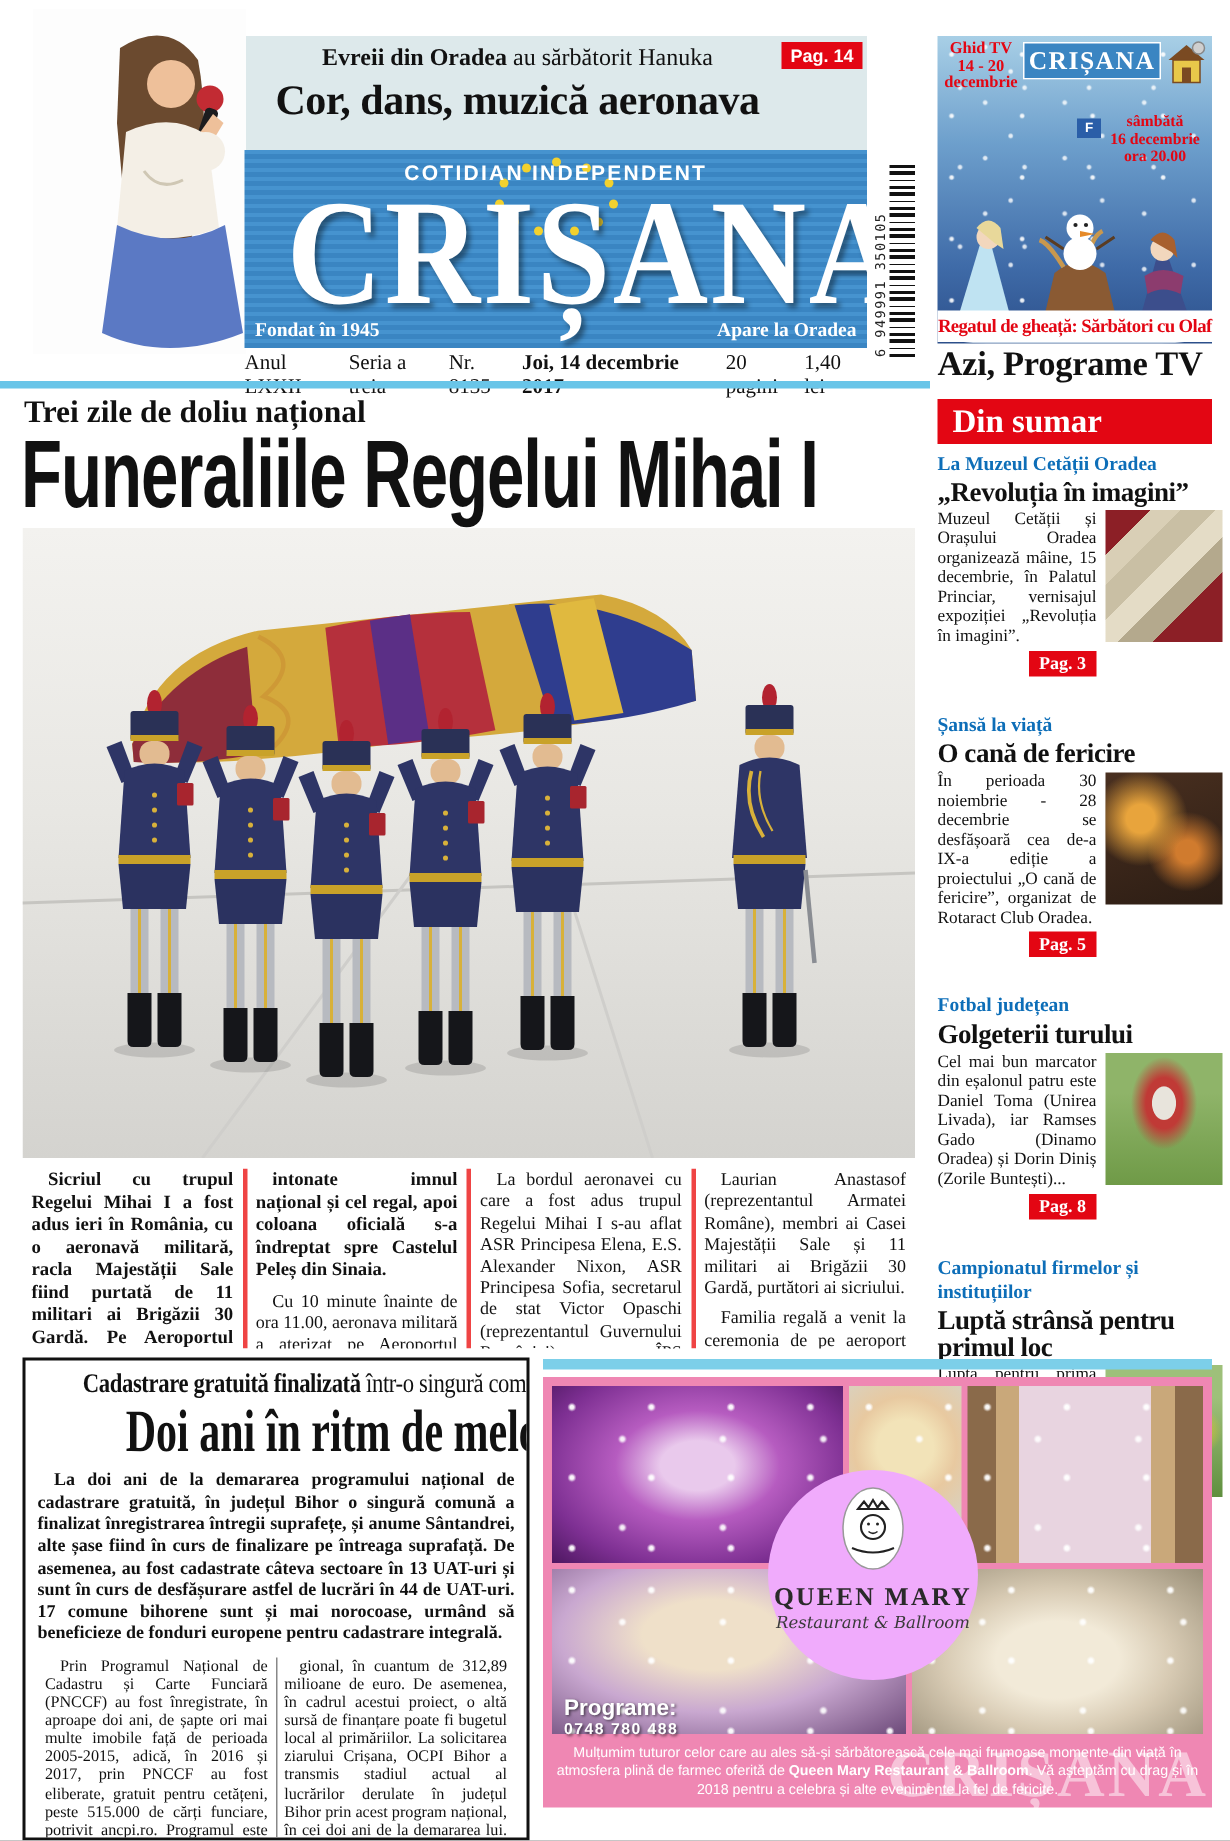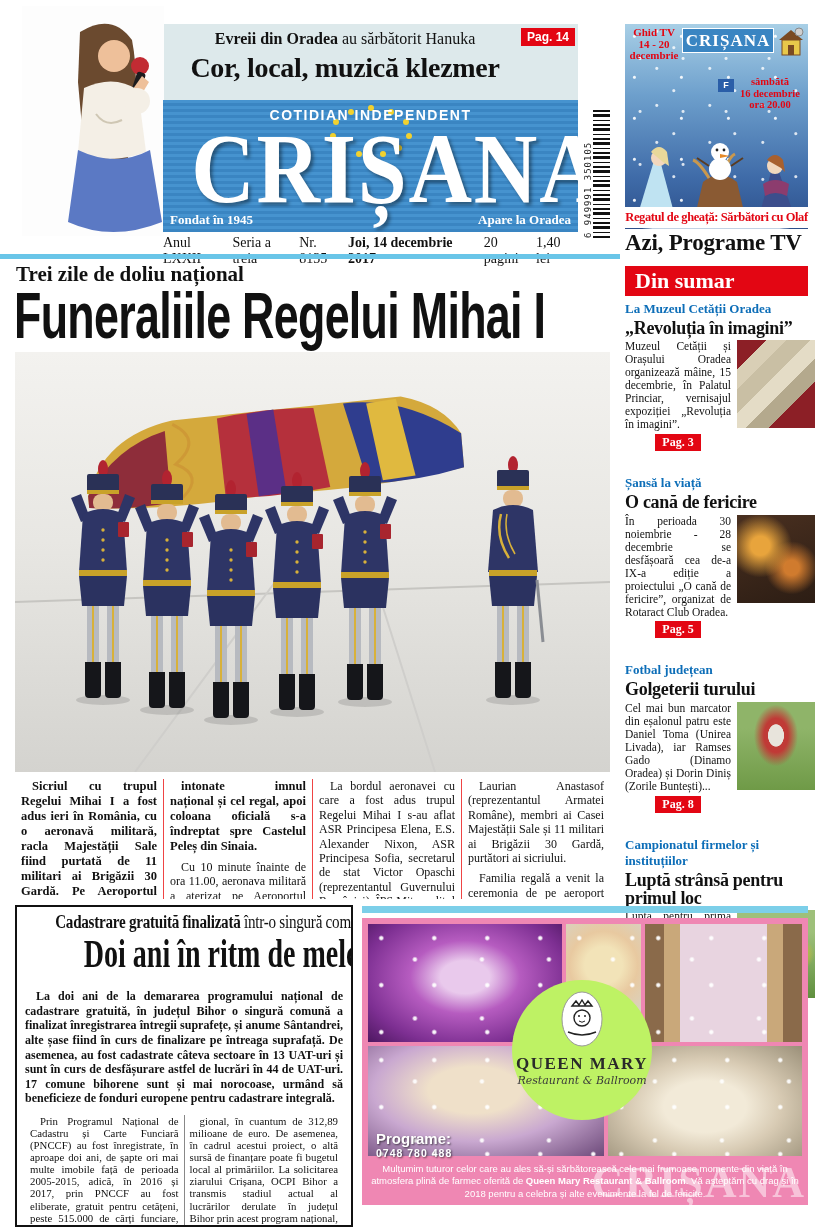--- a/index.html
+++ b/index.html
@@ -45,21 +45,21 @@
 
   
   .main-kicker{position:absolute;left:16px;top:262px;font-weight:700;font-size:21px;}
   .headline{position:absolute;left:14px;top:286px;width:600px;height:62px;overflow:visible;}
   .headline-inner{display:inline-block;font-family:"Liberation Sans",sans-serif;font-weight:700;
                   font-size:64px;line-height:.95;letter-spacing:-1px;white-space:nowrap;
                   transform:scaleX(.70);transform-origin:left top;}
   .main-photo{position:absolute;left:15px;top:352px;width:595px;height:420px;}
   .main-cols{position:absolute;left:15px;top:779px;width:595px;height:120px;display:flex;overflow:hidden;}
   .mcol{flex:1;padding:0 6px;font-size:12px;line-height:1.2;text-align:justify;}
-  .mcol + .mcol{border-left:1px solid #ef4444;}
+  .mcol + .mcol{border-left:3px solid #ef4444;}
   .mcol p{margin:0 0 6px;text-indent:11px;}
   .mcol .lead{font-weight:700;font-size:12.5px;}
 
   
   .tv-ad{position:absolute;left:625px;top:24px;width:183px;height:205px;overflow:hidden;
          background:linear-gradient(180deg,#a8cfe6 0%,#6d9fcc 35%,#3f6ba8 75%,#2c4f8a 100%);}
   .tv-ad .snow{position:absolute;inset:0;background-image:
       radial-gradient(circle at 20% 30%,rgba(255,255,255,.9) 1px,transparent 2px),
       radial-gradient(circle at 60% 20%,rgba(255,255,255,.8) 1px,transparent 2px),
       radial-gradient(circle at 80% 55%,rgba(255,255,255,.8) 1px,transparent 2px),
@@ -87,36 +87,36 @@
   
   .sidebar-items{position:absolute;left:625px;top:301px;width:190px;}
   .sb-item{margin-bottom:24px;min-height:120px;}
   .sb-kicker{color:#0d6eb8;font-weight:700;font-size:13px;}
   .sb-title{font-weight:700;font-size:18px;line-height:1.02;margin:2px 0 3px;letter-spacing:-0.3px;}
   .sb-row{display:flex;}
   .sb-body{flex:1;font-size:11.5px;line-height:1.13;text-align:justify;}
   .sb-thumb{width:78px;height:88px;margin-left:6px;flex:none;}
   .sb-page{display:inline-block;background:#e30613;color:#fff;font-weight:700;font-size:12px;
            padding:1px 7px;margin-top:3px;}
-  .sb-page-wrap{text-align:center;}
+  .sb-page-wrap{text-align:right;}
   .thumb-newspapers{background:linear-gradient(135deg,#8c1f26 0 18%,#d9cfb6 18% 30%,#c9bfa4 30% 44%,#e4dcc6 44% 58%,#b4a98d 58% 72%,#8c1f26 72% 100%);}
   .thumb-market{background:radial-gradient(circle at 30% 35%,#e8a43c 0 12%,transparent 40%),radial-gradient(circle at 70% 60%,#d07b2e 0 10%,transparent 35%),linear-gradient(160deg,#4a3020,#2c1d14);}
   .thumb-football1{background:radial-gradient(ellipse at 50% 38%,#e8e4dc 0 14%,#c03a36 15% 22%,transparent 40%),linear-gradient(180deg,#8fb469 0 30%,#6f9a47 100%);}
   .thumb-football2{background:radial-gradient(ellipse at 35% 45%,#e3c62f 0 10%,transparent 30%),radial-gradient(ellipse at 70% 50%,#e3c62f 0 10%,transparent 30%),linear-gradient(180deg,#9ec07a 0 25%,#5f8f3e 100%);}
 
   
   .cad-box{position:absolute;left:15px;top:905px;width:338px;height:322px;border:2px solid #111;
            padding:5px 8px;overflow:hidden;}
   .cad-kicker{text-align:center;white-space:nowrap;}
   .cad-kicker-inner{display:inline-block;font-size:18px;letter-spacing:-0.3px;transform:scaleX(.84);transform-origin:center top;}
   .cad-kicker-inner .b{font-weight:700;}
   .cad-title{text-align:center;white-space:nowrap;margin-top:1px;}
   .cad-title-inner{display:inline-block;font-weight:700;font-size:40px;line-height:1;
                    transform:scaleX(.70);transform-origin:center top;}
-  .cad-lead{font-weight:700;font-size:12px;line-height:1.22;text-align:justify;margin-top:15px;text-indent:11px;}
+  .cad-lead{font-weight:700;font-size:12px;line-height:1.22;text-align:justify;margin-top:5px;text-indent:11px;}
   .cad-cols{display:flex;margin-top:9px;}
   .cad-col{flex:1;font-size:10.8px;line-height:1.12;text-align:justify;padding:0 5px;}
   .cad-col + .cad-col{border-left:1px solid #888;}
   .cad-col p{margin:0;text-indent:10px;}
 
   
   .cyan-bar{position:absolute;left:362px;top:906px;width:446px;height:7px;background:#7ccfe9;}
   .qm-ad{position:absolute;left:362px;top:918px;width:446px;height:287px;background:#ef87b3;padding:6px;}
   .qm-grid-top{display:flex;gap:4px;}
   .qm-grid-bottom{display:flex;gap:4px;margin-top:4px;}
@@ -124,21 +124,21 @@
   .ph-ballroom-purple{width:196px;height:118px;background:radial-gradient(ellipse at 50% 45%,#e9c9ec 0 18%,#b65cc0 40%,#7d2f92 75%,#4d1760 100%);}
   .ph-flowers{width:76px;height:118px;background:radial-gradient(circle at 50% 35%,#f2e3b8 0 22%,#e8c9a0 40%,#d8d2c2 70%,#c9c2b0 100%);}
   .ph-curtains{width:158px;height:118px;background:linear-gradient(90deg,#8a6a4a 0 12%,#c9a87a 12% 22%,#e8d4e0 22% 78%,#c9a87a 78% 88%,#8a6a4a 88% 100%);}
   .ph-hall{width:236px;height:110px;background:radial-gradient(ellipse at 45% 40%,#efe0c9 0 25%,#c9a8d0 55%,#6d4a7a 100%);}
   .ph-tables{width:194px;height:110px;background:radial-gradient(ellipse at 50% 55%,#f2ead8 0 30%,#d8cbb4 55%,#9a8f78 100%);}
   .qm-sparkle{position:absolute;inset:0;background-image:
       radial-gradient(circle at 25% 30%,rgba(255,255,255,.95) 1.2px,transparent 3px),
       radial-gradient(circle at 70% 60%,rgba(255,255,255,.9) 1.2px,transparent 3px);
       background-size:53px 47px,67px 59px;}
   .qm-circle{position:absolute;left:150px;top:62px;width:140px;height:140px;border-radius:50%;
-             background:#bef264;text-align:center;z-index:5;}
+             background:#f0abfc;text-align:center;z-index:5;}
   .qm-crest{margin-top:10px;}
   .qm-logo-title{font-weight:700;font-size:17px;letter-spacing:1.5px;color:#2a2a2a;margin-top:2px;}
   .qm-logo-sub{font-style:italic;font-size:11px;color:#3a3a3a;font-family:"DejaVu Serif",serif;}
   .qm-reserv{position:absolute;left:14px;bottom:46px;color:#fff;z-index:4;
              font-family:"Liberation Sans",sans-serif;text-shadow:1px 1px 2px rgba(0,0,0,.6);}
   .qm-reserv .l1{font-weight:700;font-size:15px;}
   .qm-reserv .l2{font-weight:700;font-size:10.5px;letter-spacing:1px;}
   .qm-caption{position:absolute;left:8px;right:8px;bottom:5px;color:#fff;text-align:center;
               font:9.5px/1.3 "Liberation Sans",sans-serif;}
   .qm-caption .b{font-weight:700;}
@@ -147,21 +147,21 @@
 </style>
 </head>
 <body>
 <div id="page" data-name="newspaper-front-page">
 
 <div class="top-banner" data-name="top-teaser-banner">
   <div class="teaser-line1" data-name="teaser-kicker">
     <span class="b" data-name="teaser-kicker-bold">Evreii din Oradea</span><span data-name="teaser-kicker-rest"> au sărbătorit Hanuka</span>
   </div>
   <span class="pag-badge" data-name="teaser-page-badge">Pag. 14</span>
-  <div class="teaser-title" data-name="teaser-title">Cor, local, muzică klezmer</div>
+  <div class="teaser-title" data-name="teaser-title">Cor, dans, muzică aeronava</div>
 </div>
 
 <svg class="singer" viewBox="0 0 142 230" data-name="singer-photo">
   <rect width="142" height="230" fill="#fdfdfd"></rect>
   <path d="M58,26 q32,-20 52,8 q8,42 0,98 l-12,58 q-22,10 -32,-2 l-10,-112 z" fill="#6b4a2f" data-name="singer-hair"></path>
   <circle cx="92" cy="50" r="16" fill="#eec09a" data-name="singer-face"></circle>
   <circle cx="118" cy="60" r="9" fill="#c22b33" data-name="microphone-icon"></circle>
   <rect x="111" y="66" width="9" height="28" rx="3" fill="#1c1c1e" transform="rotate(18 116 80)"></rect>
   <path d="M106,90 l14,-20 7,6 -12,20 z" fill="#eec09a"></path>
   <path d="M62,82 q30,-14 54,2 l8,62 q-38,14 -68,0 z" fill="#f4efe6" data-name="singer-blouse"></path>

